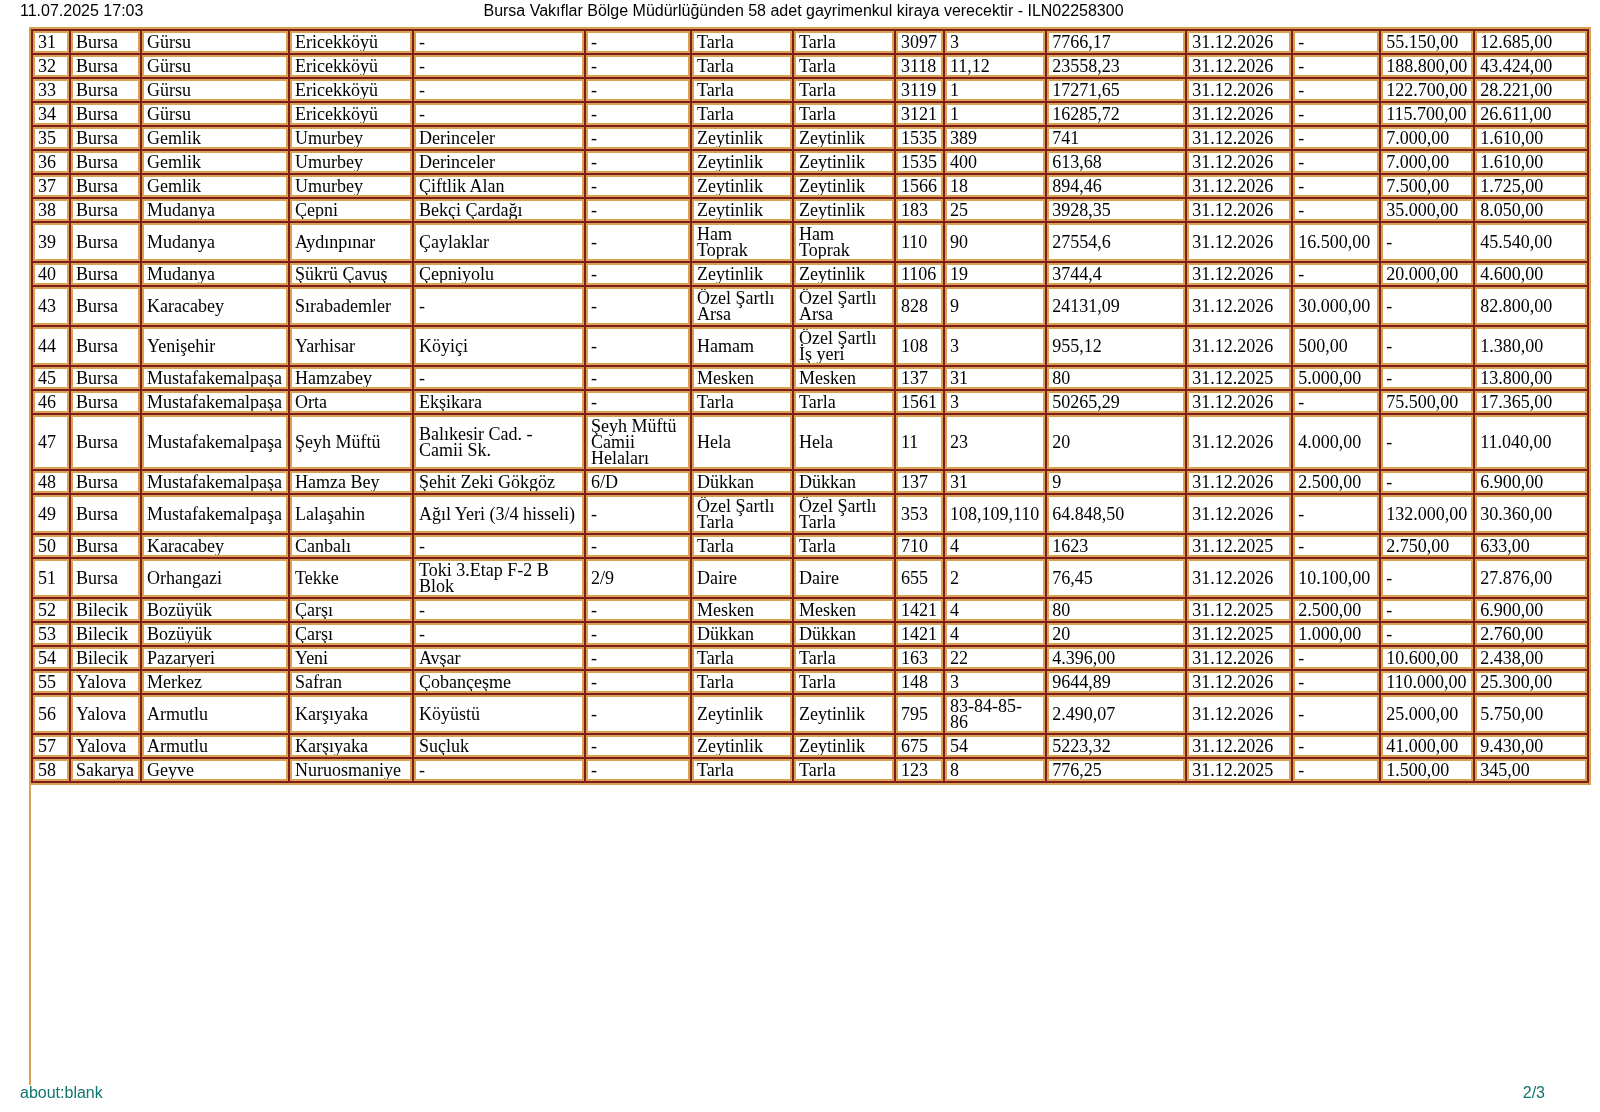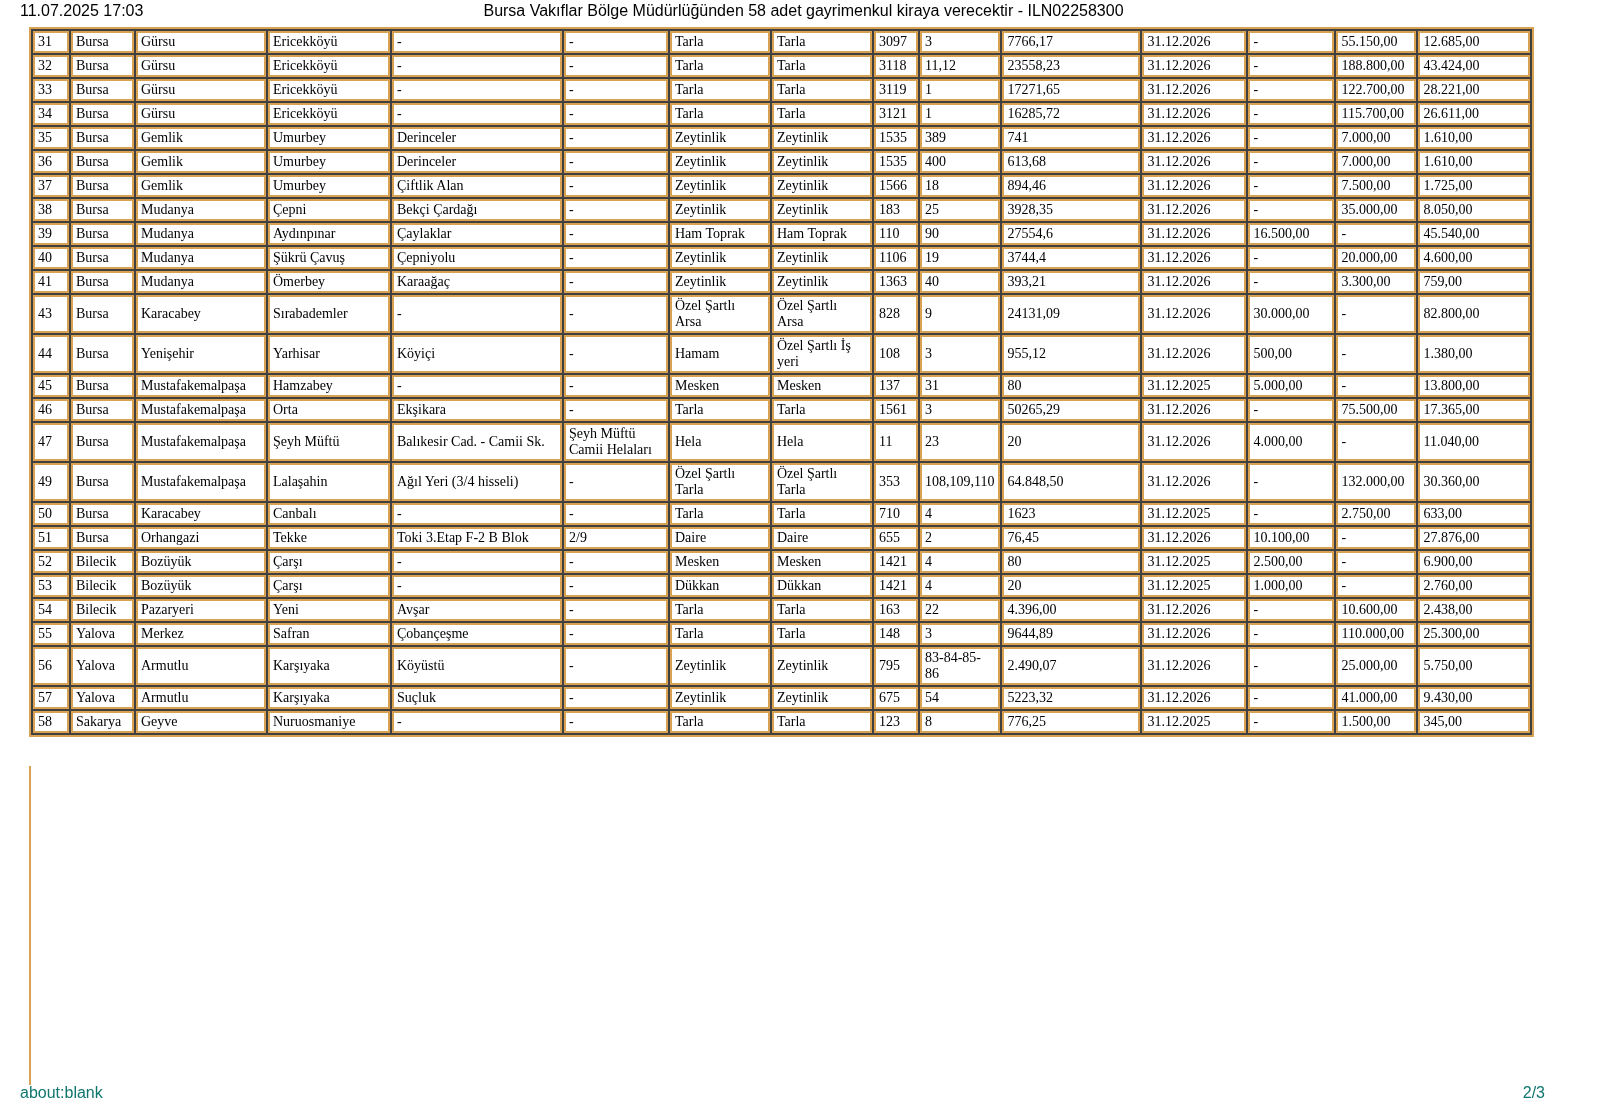--- a/index.html
+++ b/index.html
@@ -23,23 +23,23 @@
   .header-datetime { position: absolute; left: 20px; top: 0; white-space: nowrap; }
   .header-title { position: absolute; left: 7px; right: 0; top: 0; text-align: center; white-space: nowrap; }
   table.prop-table {
     position: absolute;
     top: 27px;
     left: 29px;
     border-collapse: separate;
     border-spacing: 2px;
     table-layout: fixed;
     border: 2px solid var(--bc);
-    background: #404040;
+    background: #7f1d1d;
     font-family: "Liberation Serif", serif;
-    font-size: 14px;
+    font-size: 18px;
     color: #000;
   }
   table.prop-table td {
     border: 2px solid var(--bc);
     padding: 1px 4px 1px 3px;
     line-height: 16px;
     vertical-align: middle;
     text-align: left;
     word-wrap: break-word;
     overflow: hidden;
@@ -257,37 +257,20 @@
           <td>Zeytinlik</td>
           <td>1106</td>
           <td>19</td>
           <td>3744,4</td>
           <td>31.12.2026</td>
           <td>-</td>
           <td>20.000,00</td>
           <td>4.600,00</td>
         </tr>
         <tr>
-          <td>41</td>
-          <td>Bursa</td>
-          <td>Mudanya</td>
-          <td>Ömerbey</td>
-          <td>Karaağaç</td>
-          <td>-</td>
-          <td>Zeytinlik</td>
-          <td>Zeytinlik</td>
-          <td>1363</td>
-          <td>40</td>
-          <td>393,21</td>
-          <td>31.12.2026</td>
-          <td>-</td>
-          <td>3.300,00</td>
-          <td>759,00</td>
-        </tr>
-        <tr>
           <td>43</td>
           <td>Bursa</td>
           <td>Karacabey</td>
           <td>Sırabademler</td>
           <td>-</td>
           <td>-</td>
           <td>Özel Şartlı Arsa</td>
           <td>Özel Şartlı Arsa</td>
           <td>828</td>
           <td>9</td>
@@ -359,20 +342,37 @@
           <td>Hela</td>
           <td>11</td>
           <td>23</td>
           <td>20</td>
           <td>31.12.2026</td>
           <td>4.000,00</td>
           <td>-</td>
           <td>11.040,00</td>
         </tr>
         <tr>
+          <td>48</td>
+          <td>Bursa</td>
+          <td>Mustafakemalpaşa</td>
+          <td>Hamza Bey</td>
+          <td>Şehit Zeki Gökgöz</td>
+          <td>6/D</td>
+          <td>Dükkan</td>
+          <td>Dükkan</td>
+          <td>137</td>
+          <td>31</td>
+          <td>9</td>
+          <td>31.12.2026</td>
+          <td>2.500,00</td>
+          <td>-</td>
+          <td>6.900,00</td>
+        </tr>
+        <tr>
           <td>49</td>
           <td>Bursa</td>
           <td>Mustafakemalpaşa</td>
           <td>Lalaşahin</td>
           <td>Ağıl Yeri (3/4 hisseli)</td>
           <td>-</td>
           <td>Özel Şartlı Tarla</td>
           <td>Özel Şartlı Tarla</td>
           <td>353</td>
           <td>108,109,110</td>

